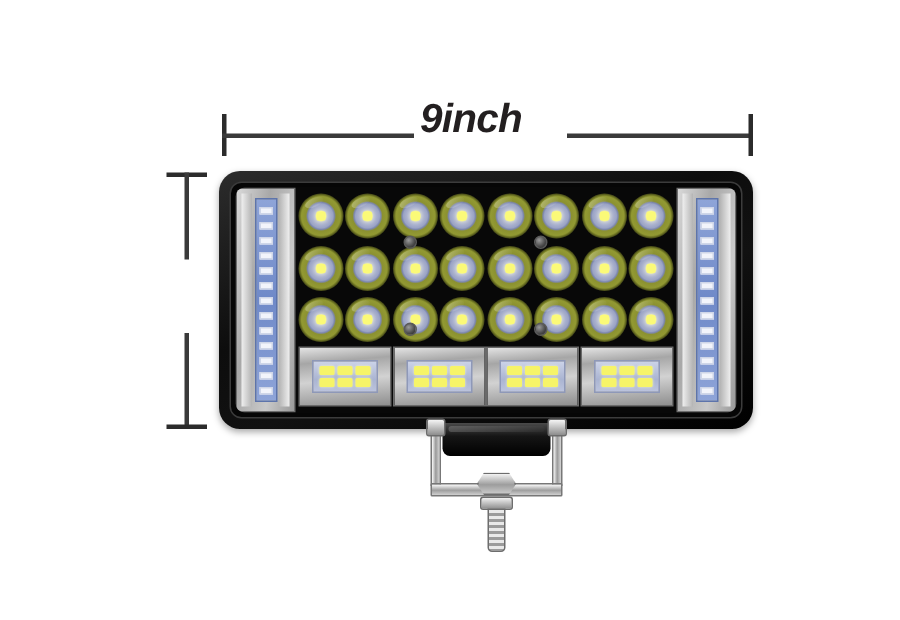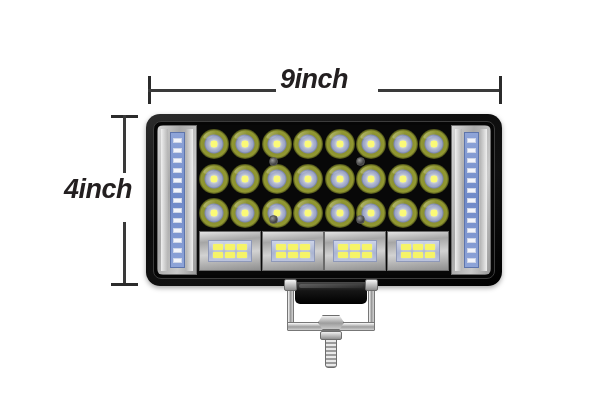--- a/index.html
+++ b/index.html
@@ -248,21 +248,20 @@
 <div id="stage">
 
   <div class="tick-v" style="left:148px;top:76px;height:28px;"></div>
   <div class="dimline-h" style="left:148px;top:89px;width:128px;"></div>
   <div class="dim-label" id="label-width">9inch</div>
   <div class="dimline-h" style="left:378px;top:89px;width:123px;"></div>
   <div class="tick-v" style="left:499px;top:76px;height:28px;"></div>
 
   <div class="tick-h" style="left:111px;top:115px;width:27px;"></div>
   <div class="dimline-v" style="left:123px;top:115px;height:58px;"></div>
-  <div class="dim-label" id="label-height">4inch</div>
   <div class="dimline-v" style="left:123px;top:222px;height:63px;"></div>
   <div class="tick-h" style="left:111px;top:283px;width:27px;"></div>
 
   <div id="lightbar">
     <div id="bezel">
       <div id="lens">
 
         <div class="side-strip">
           <div class="strip-inner" id="strip-left">
               <div class="strip-chip"></div>

